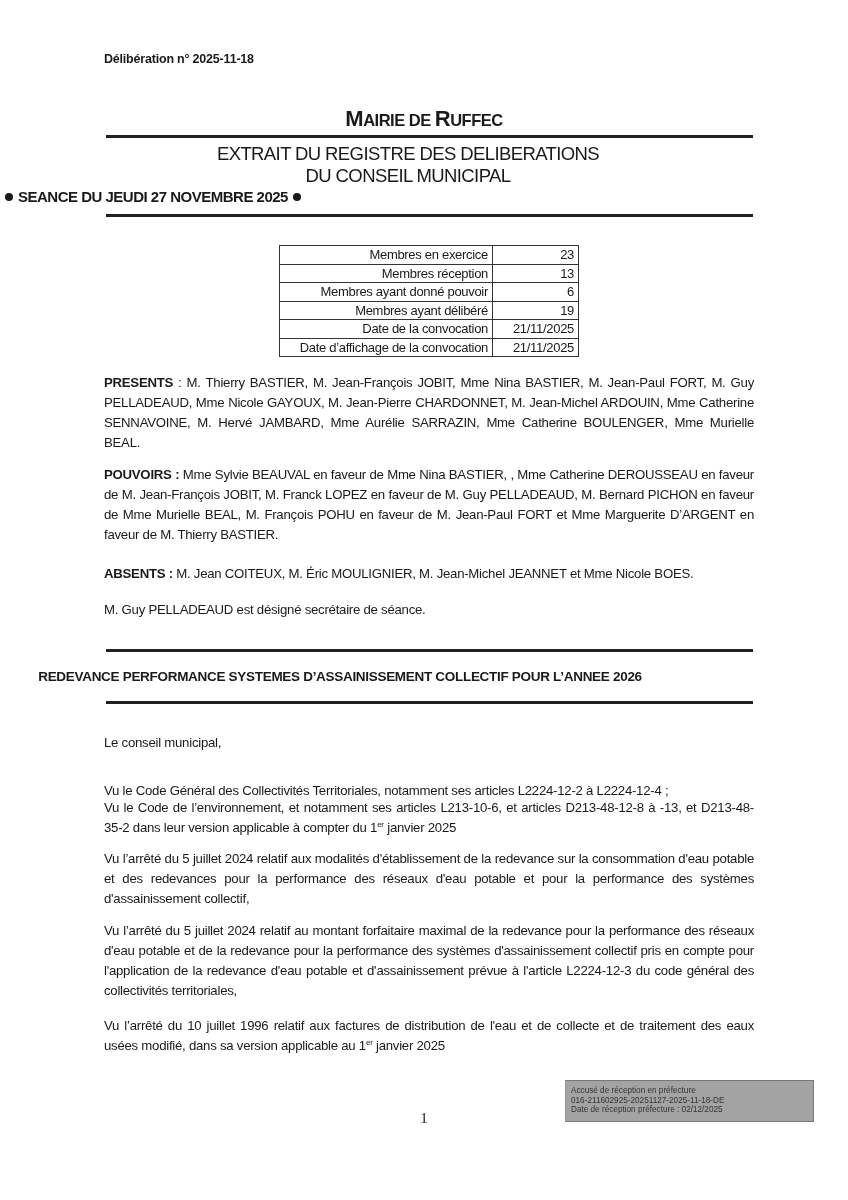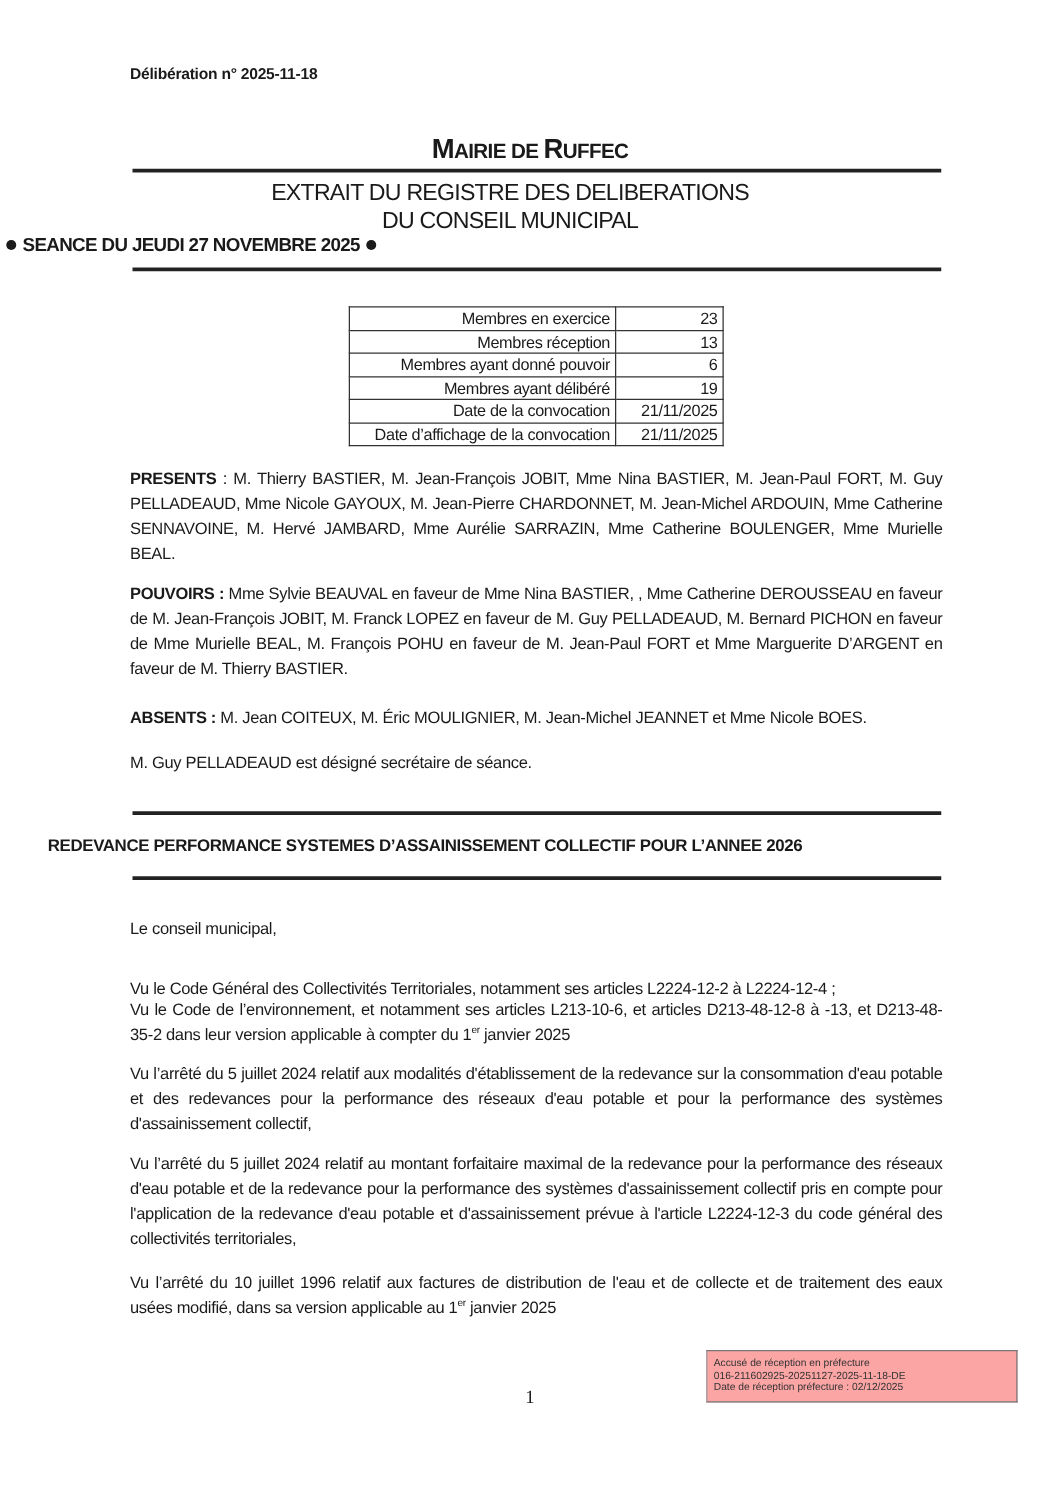--- a/index.html
+++ b/index.html
@@ -41,21 +41,21 @@
   .para .hdr { font-weight: bold; }
   .para .colon { font-weight: bold; }
   .section-title {
     left: 0; width: 680px; top: 669px; text-align: center; font-size: 13.5px; font-weight: bold;
     letter-spacing: -0.3px;
   }
   sup { font-size: 8px; line-height: 0; vertical-align: super; }
   .page-num { left: 0; width: 848px; top: 1110px; text-align: center; font-family: "Liberation Serif", "DejaVu Serif", serif; font-size: 15px; }
   .stamp {
     position: absolute; left: 565px; top: 1080px; width: 249px; height: 42px;
-    border: 1.5px solid #777; border-left-color: #999; background: #fca5a5;
+    border: 1.5px solid #777; border-left-color: #999; background: #a3a3a3;
     font-family: "Liberation Sans", sans-serif; font-size: 8.2px; line-height: 9.5px; color: #333;
     padding: 5px 0 0 5px; box-sizing: border-box;
   }
   .stamp div { white-space: nowrap; }
 </style>
 </head>
 <body>
 
 <div class="page">
 

